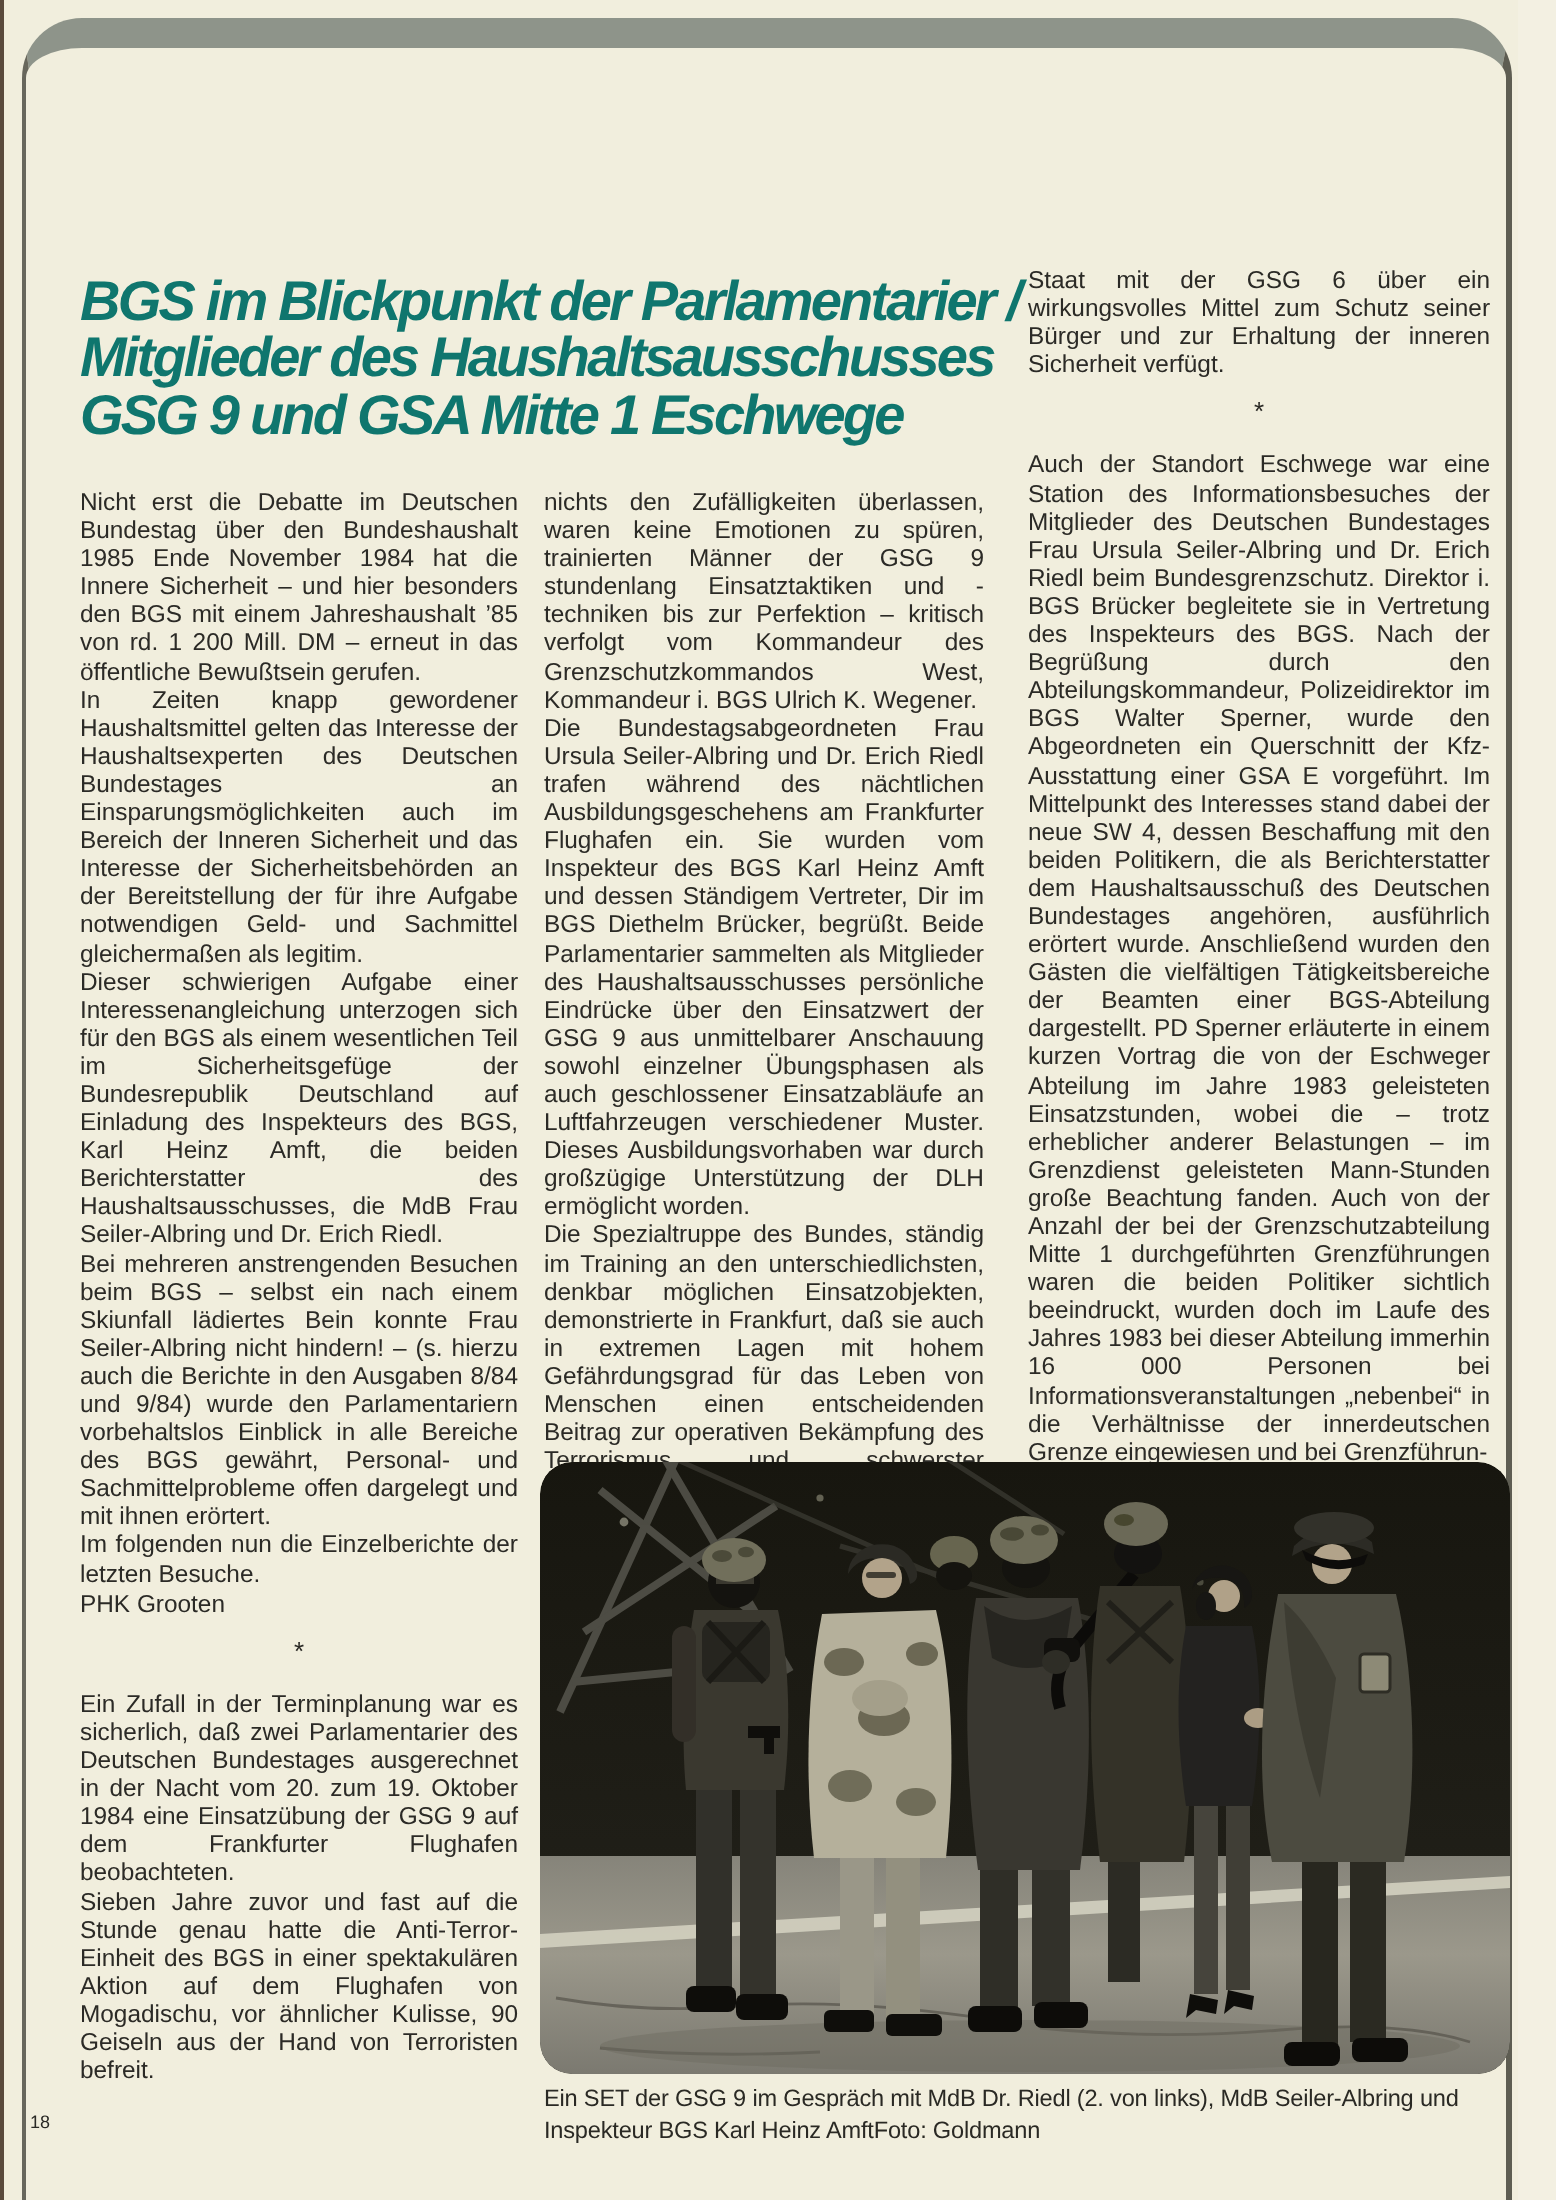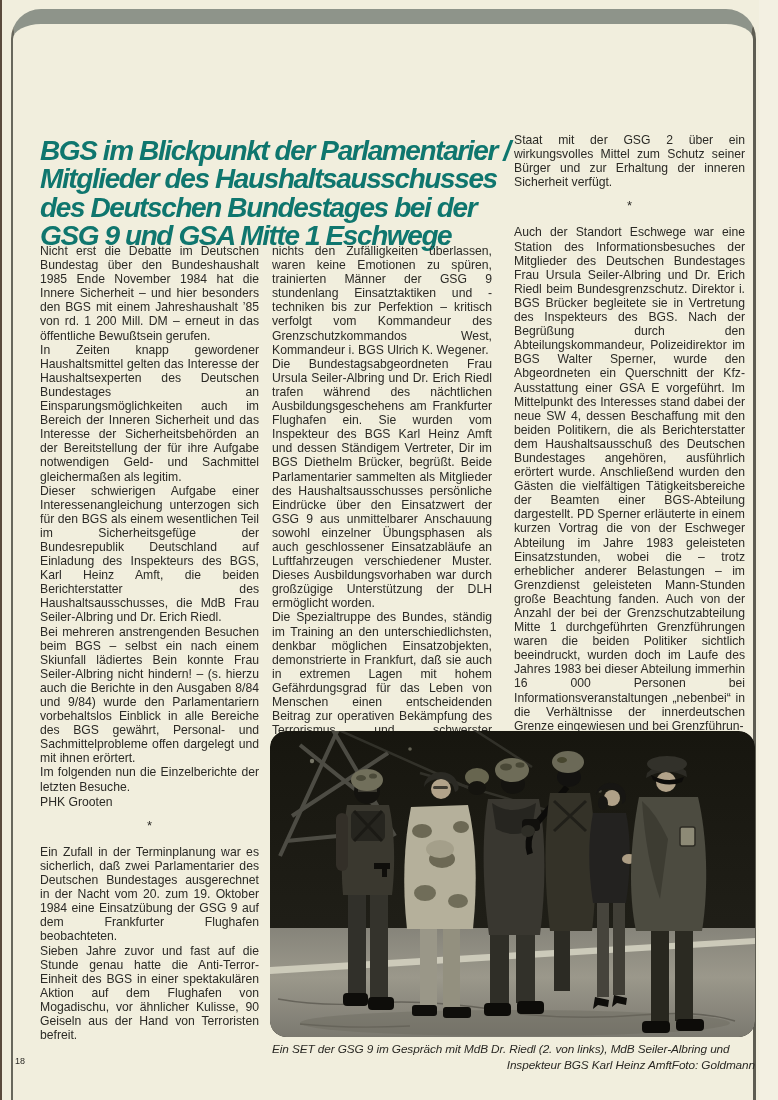--- a/index.html
+++ b/index.html
@@ -29,40 +29,39 @@
   .col p{margin:0;text-align:justify}
   .col1{left:40px;top:244px;width:219px}
   .col2{left:272px;top:244px;width:220px}
   .col3{left:514px;top:133px;width:231px}
   .byline{text-align:center;padding-right:12px;margin-top:1px !important}
   .sep{text-align:center;margin:10px 0 12px;font-size:13px;color:#2b2a26}
   .photo{position:absolute;left:270px;top:731px;width:485px;height:306px;margin:0}
   .photo svg{display:block;border-radius:16px}
   .caption{
     position:absolute;left:272px;top:1042px;width:483px;
-    font-style:italic;font-size:11.8px;line-height:15.5px;
+    font-size:11.8px;line-height:15.5px;
     letter-spacing:-0.1px;color:#2a2924;
   }
   .caption .line1{white-space:nowrap;overflow:hidden}
-  .caption .row{display:flex;justify-content:flex-end}
+  .caption .row{display:flex;justify-content:flex-start}
   .pagenum{position:absolute;left:15px;top:1056px;font-size:9px;font-weight:400;color:#2b2a26}
 </style>
 </head>
 <body>
 
 <div>
 
   <div class="scan-right"></div>
   <div class="scan-left"></div>
   <div class="frame"></div>
 
   <h1 class="headline">
     <div>BGS im Blickpunkt der Parlamentarier /</div>
     <div>Mitglieder des Haushaltsausschusses</div>
-    <div>des Deutschen Bundestages bei der</div>
     <div>GSG 9 und GSA Mitte 1 Eschwege</div>
   </h1>
 
   <div class="col col1">
     <p>Nicht erst die Debatte im Deutschen Bundestag über den Bundeshaushalt 1985 Ende November 1984 hat die Innere Sicherheit – und hier besonders den BGS mit einem Jahreshaushalt ’85 von rd. 1 200 Mill. DM – erneut in das öffentliche Bewußtsein gerufen.</p>
     <p>In Zeiten knapp gewordener Haushaltsmittel gelten das Interesse der Haushaltsexperten des Deutschen Bundestages an Einsparungsmöglichkeiten auch im Bereich der Inneren Sicherheit und das Interesse der Sicherheitsbehörden an der Bereitstellung der für ihre Aufgabe notwendigen Geld- und Sachmittel gleichermaßen als legitim.</p>
     <p>Dieser schwierigen Aufgabe einer Interessenangleichung unterzogen sich für den BGS als einem wesentlichen Teil im Sicherheitsgefüge der Bundesrepublik Deutschland auf Einladung des Inspekteurs des BGS, Karl Heinz Amft, die beiden Berichterstatter des Haushaltsausschusses, die MdB Frau Seiler-Albring und Dr. Erich Riedl.</p>
     <p>Bei mehreren anstrengenden Besuchen beim BGS – selbst ein nach einem Skiunfall lädiertes Bein konnte Frau Seiler-Albring nicht hindern! – (s. hierzu auch die Berichte in den Ausgaben 8/84 und 9/84) wurde den Parlamentariern vorbehaltslos Einblick in alle Bereiche des BGS gewährt, Personal- und Sachmittelprobleme offen dargelegt und mit ihnen erörtert.</p>
     <p>Im folgenden nun die Einzelberichte der letzten Besuche.</p>
     <p class="byline">PHK Grooten</p>
@@ -72,21 +71,21 @@
 
   </div>
 
   <div class="col col2">
     <p>nichts den Zufälligkeiten überlassen, waren keine Emotionen zu spüren, trainierten Männer der GSG 9 stundenlang Einsatztaktiken und -techniken bis zur Perfektion – kritisch verfolgt vom Kommandeur des Grenzschutzkommandos West, Kommandeur i. BGS Ulrich K. Wegener.</p>
     <p>Die Bundestagsabgeordneten Frau Ursula Seiler-Albring und Dr. Erich Riedl trafen während des nächtlichen Ausbildungsgeschehens am Frankfurter Flughafen ein. Sie wurden vom Inspekteur des BGS Karl Heinz Amft und dessen Ständigem Vertreter, Dir im BGS Diethelm Brücker, begrüßt. Beide Parlamentarier sammelten als Mitglieder des Haushaltsausschusses persönliche Eindrücke über den Einsatzwert der GSG 9 aus unmittelbarer Anschauung sowohl einzelner Übungsphasen als auch geschlossener Einsatzabläufe an Luftfahrzeugen verschiedener Muster. Dieses Ausbildungsvorhaben war durch großzügige Unterstützung der DLH ermöglicht worden.</p>
     <p>Die Spezialtruppe des Bundes, ständig im Training an den unterschiedlichsten, denkbar möglichen Einsatzobjekten, demonstrierte in Frankfurt, daß sie auch in extremen Lagen mit hohem Gefährdungsgrad für das Leben von Menschen einen entscheidenden Beitrag zur operativen Bekämpfung des Terrorismus und schwerster Gewaltkriminalität leisten kann und der</p>
   </div>
 
   <div class="col col3">
-    <p>Staat mit der GSG 2 über ein wirkungsvolles Mittel zum Schutz seiner Bürger und zur Erhaltung der inneren Sicherheit verfügt.</p>
+    <p>Staat mit der GSG 6 über ein wirkungsvolles Mittel zum Schutz seiner Bürger und zur Erhaltung der inneren Sicherheit verfügt.</p>
     <div class="sep">*</div>
     <p>Auch der Standort Eschwege war eine Station des Informationsbesuches der Mitglieder des Deutschen Bundestages Frau Ursula Seiler-Albring und Dr. Erich Riedl beim Bundesgrenzschutz. Direktor i. BGS Brücker begleitete sie in Vertretung des Inspekteurs des BGS. Nach der Begrüßung durch den Abteilungskommandeur, Polizeidirektor im BGS Walter Sperner, wurde den Abgeordneten ein Querschnitt der Kfz-Ausstattung einer GSA E vorgeführt. Im Mittelpunkt des Interesses stand dabei der neue SW 4, dessen Beschaffung mit den beiden Politikern, die als Berichterstatter dem Haushaltsausschuß des Deutschen Bundestages angehören, ausführlich erörtert wurde. Anschließend wurden den Gästen die vielfältigen Tätigkeitsbereiche der Beamten einer BGS-Abteilung dargestellt. PD Sperner erläuterte in einem kurzen Vortrag die von der Eschweger Abteilung im Jahre 1983 geleisteten Einsatzstunden, wobei die – trotz erheblicher anderer Belastungen – im Grenzdienst geleisteten Mann-Stunden große Beachtung fanden. Auch von der Anzahl der bei der Grenzschutzabteilung Mitte 1 durchgeführten Grenzführungen waren die beiden Politiker sichtlich beeindruckt, wurden doch im Laufe des Jahres 1983 bei dieser Abteilung immerhin 16 000 Personen bei Informationsveranstaltungen „nebenbei“ in die Verhältnisse der innerdeutschen Grenze eingewiesen und bei Grenzführun-</p>
   </div>
 
   <figure class="photo">
     <svg viewBox="0 0 485 306" width="485" height="306" xmlns="http://www.w3.org/2000/svg">
       <defs>
         <clipPath id="pc">
             <rect x="0" y="0" width="485" height="306" rx="16"></rect>
           </clipPath>

